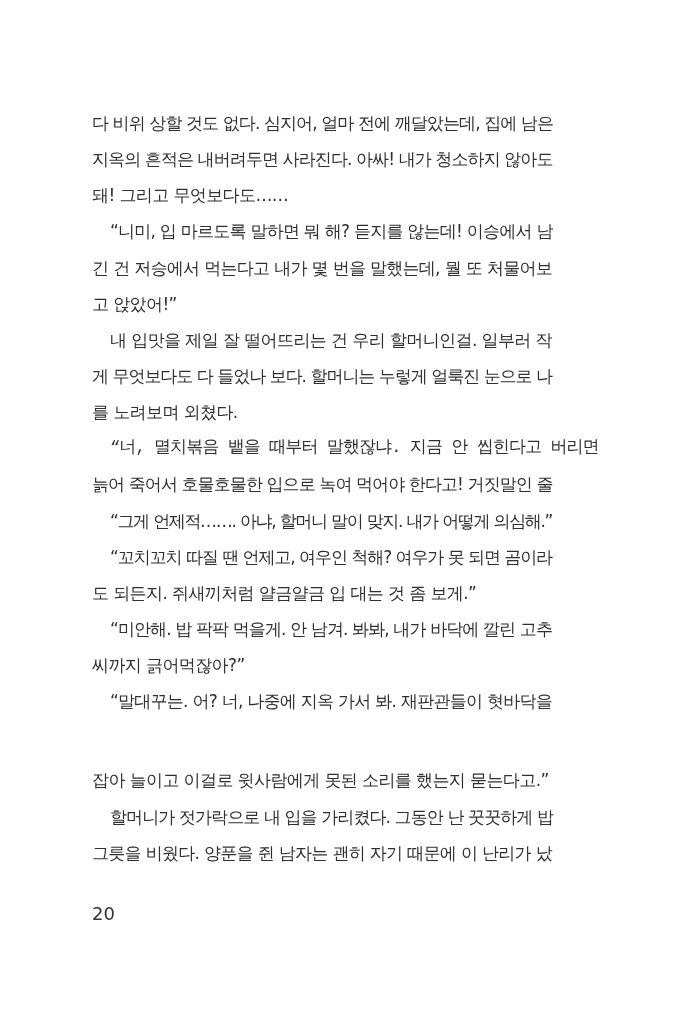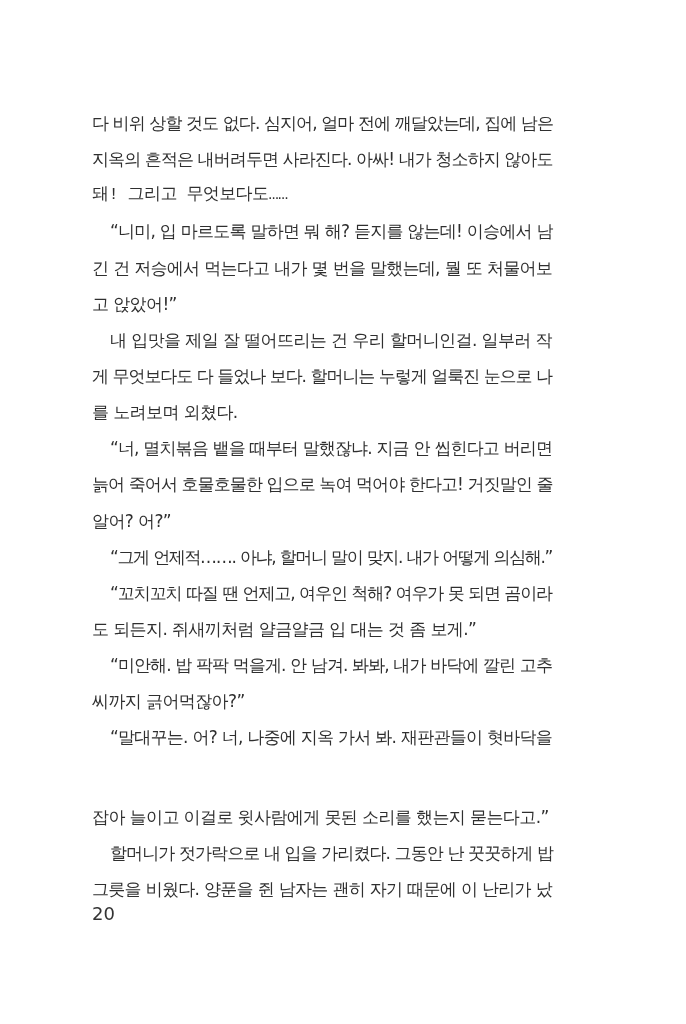--- a/index.html
+++ b/index.html
@@ -53,30 +53,29 @@
       font-family: "DejaVu Sans", sans-serif;
     }
   </style>
 </head>
 <body>
 
 <div class="page">
   <div class="body-text" id="body-text">
       <div class="line" style="white-space: nowrap; letter-spacing: -0.9px;">다 비위 상할 것도 없다. 심지어, 얼마 전에 깨달았는데, 집에 남은</div>
       <div class="line" style="white-space: nowrap; letter-spacing: -0.9px;">지옥의 흔적은 내버려두면 사라진다. 아싸! 내가 청소하지 않아도</div>
-      <div class="line last" style="white-space: nowrap; font-family: Liberation Mono, monospace;">돼! 그리고 무엇보다도……</div>
+      <div class="line last" style="white-space: nowrap;">돼! 그리고 무엇보다도……</div>
       <div class="line indent" style="white-space: nowrap; letter-spacing: -0.75px;">“니미, 입 마르도록 말하면 뭐 해? 듣지를 않는데! 이승에서 남</div>
       <div class="line" style="white-space: nowrap; letter-spacing: -0.75px;">긴 건 저승에서 먹는다고 내가 몇 번을 말했는데, 뭘 또 처물어보</div>
       <div class="line last" style="white-space: nowrap;">고 앉았어!”</div>
       <div class="line indent" style="white-space: nowrap;">내 입맛을 제일 잘 떨어뜨리는 건 우리 할머니인걸. 일부러 작</div>
       <div class="line" style="white-space: nowrap; letter-spacing: -1.05px;">게 무엇보다도 다 들었나 보다. 할머니는 누렇게 얼룩진 눈으로 나</div>
       <div class="line last" style="white-space: nowrap;">를 노려보며 외쳤다.</div>
-      <div class="line indent" style="white-space: nowrap; letter-spacing: -0.9px;">“너, 멸치볶음 뱉을 때부터 말했잖냐. 지금 안 씹힌다고 버리면</div>
+      <div class="line indent" style="white-space: nowrap; letter-spacing: -0.9px; font-family: Liberation Mono, monospace;">“너, 멸치볶음 뱉을 때부터 말했잖냐. 지금 안 씹힌다고 버리면</div>
       <div class="line" style="white-space: nowrap; letter-spacing: -0.9px;">늙어 죽어서 호물호물한 입으로 녹여 먹어야 한다고! 거짓말인 줄</div>
-      <div class="line last" style="white-space: nowrap;">알어? 어?”</div>
       <div class="line indent" style="white-space: nowrap; letter-spacing: -1.35px;">“그게 언제적……. 아냐, 할머니 말이 맞지. 내가 어떻게 의심해.”</div>
       <div class="line indent" style="white-space: nowrap; letter-spacing: -1.05px;">“꼬치꼬치 따질 땐 언제고, 여우인 척해? 여우가 못 되면 곰이라</div>
       <div class="line last" style="white-space: nowrap;">도 되든지. 쥐새끼처럼 얄금얄금 입 대는 것 좀 보게.”</div>
       <div class="line indent" style="white-space: nowrap; letter-spacing: -0.9px;">“미안해. 밥 팍팍 먹을게. 안 남겨. 봐봐, 내가 바닥에 깔린 고추</div>
       <div class="line last" style="white-space: nowrap;">씨까지 긁어먹잖아?”</div>
       <div class="line indent" style="white-space: nowrap; letter-spacing: -0.75px;">“말대꾸는. 어? 너, 나중에 지옥 가서 봐. 재판관들이 혓바닥을</div>
       <div class="line last" style="white-space: nowrap; margin-top: 43px;">잡아 늘이고 이걸로 윗사람에게 못된 소리를 했는지 묻는다고.”</div>
       <div class="line indent" style="white-space: nowrap; letter-spacing: -0.9px;">할머니가 젓가락으로 내 입을 가리켰다. 그동안 난 꿋꿋하게 밥</div>
       <div class="line" style="white-space: nowrap; letter-spacing: -0.75px;">그릇을 비웠다. 양푼을 쥔 남자는 괜히 자기 때문에 이 난리가 났</div>
     </div>

